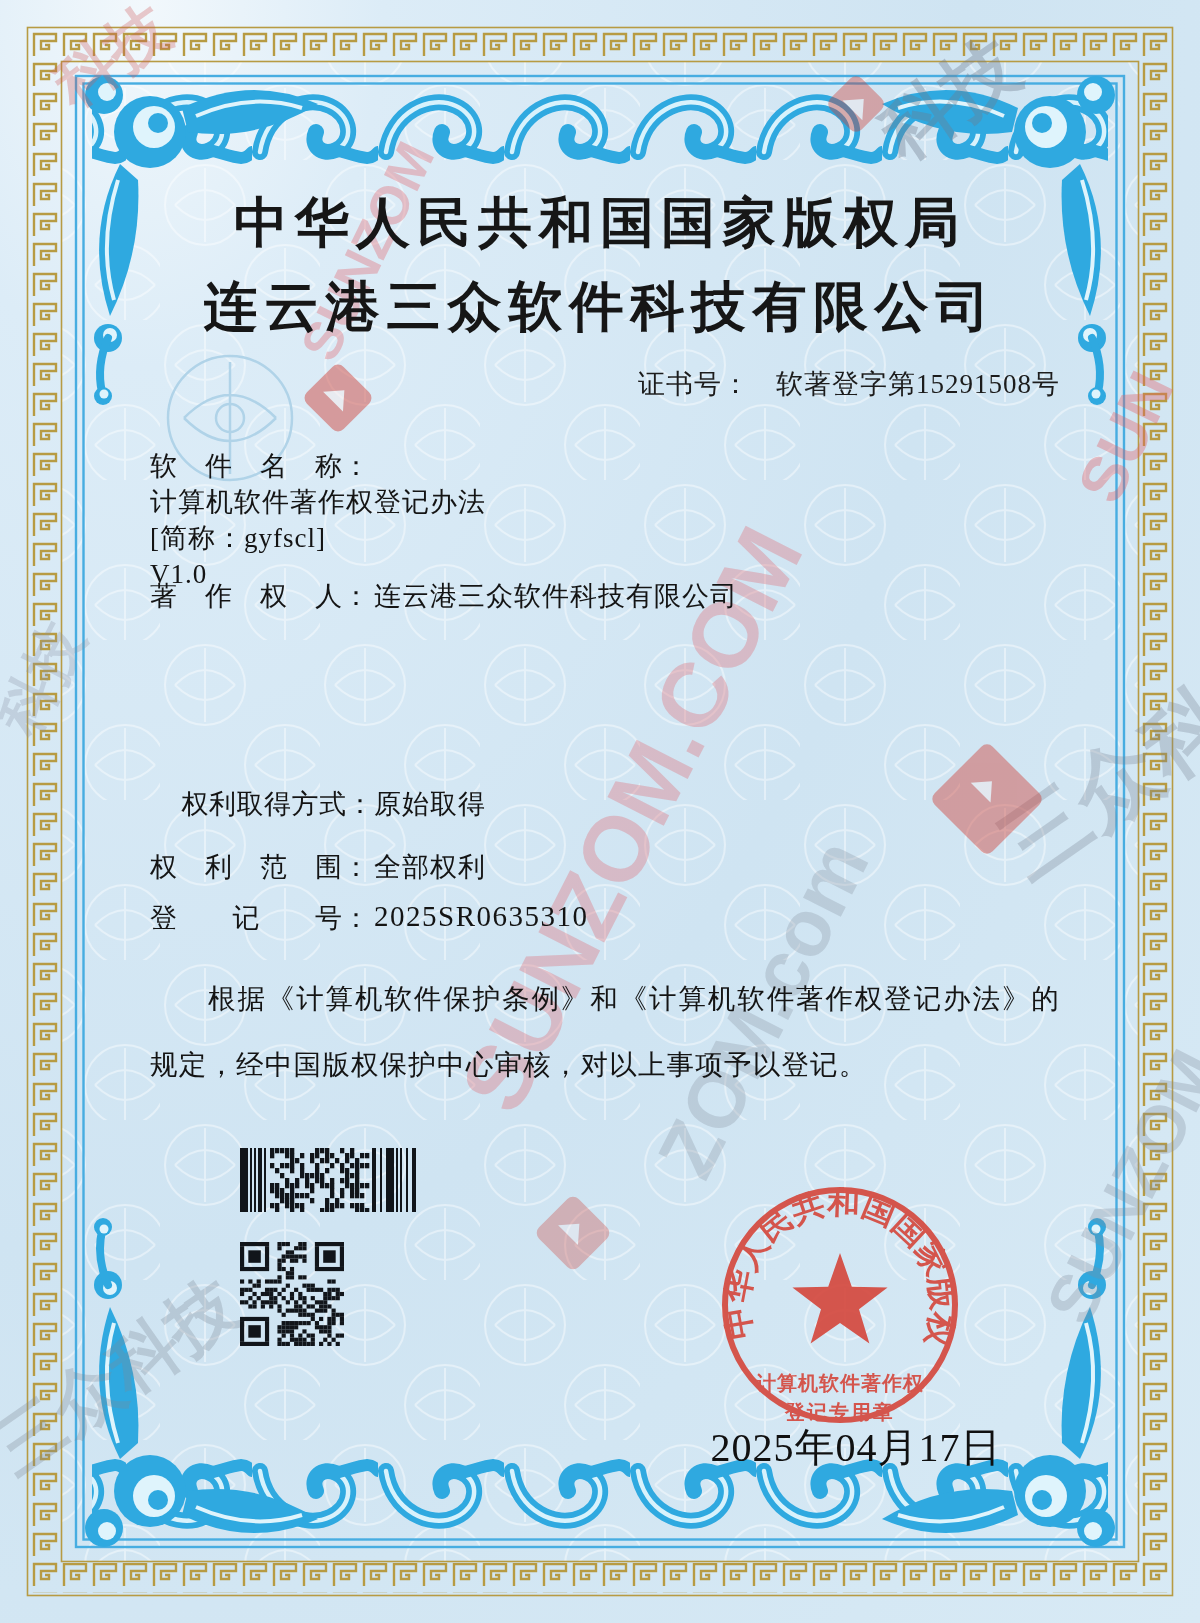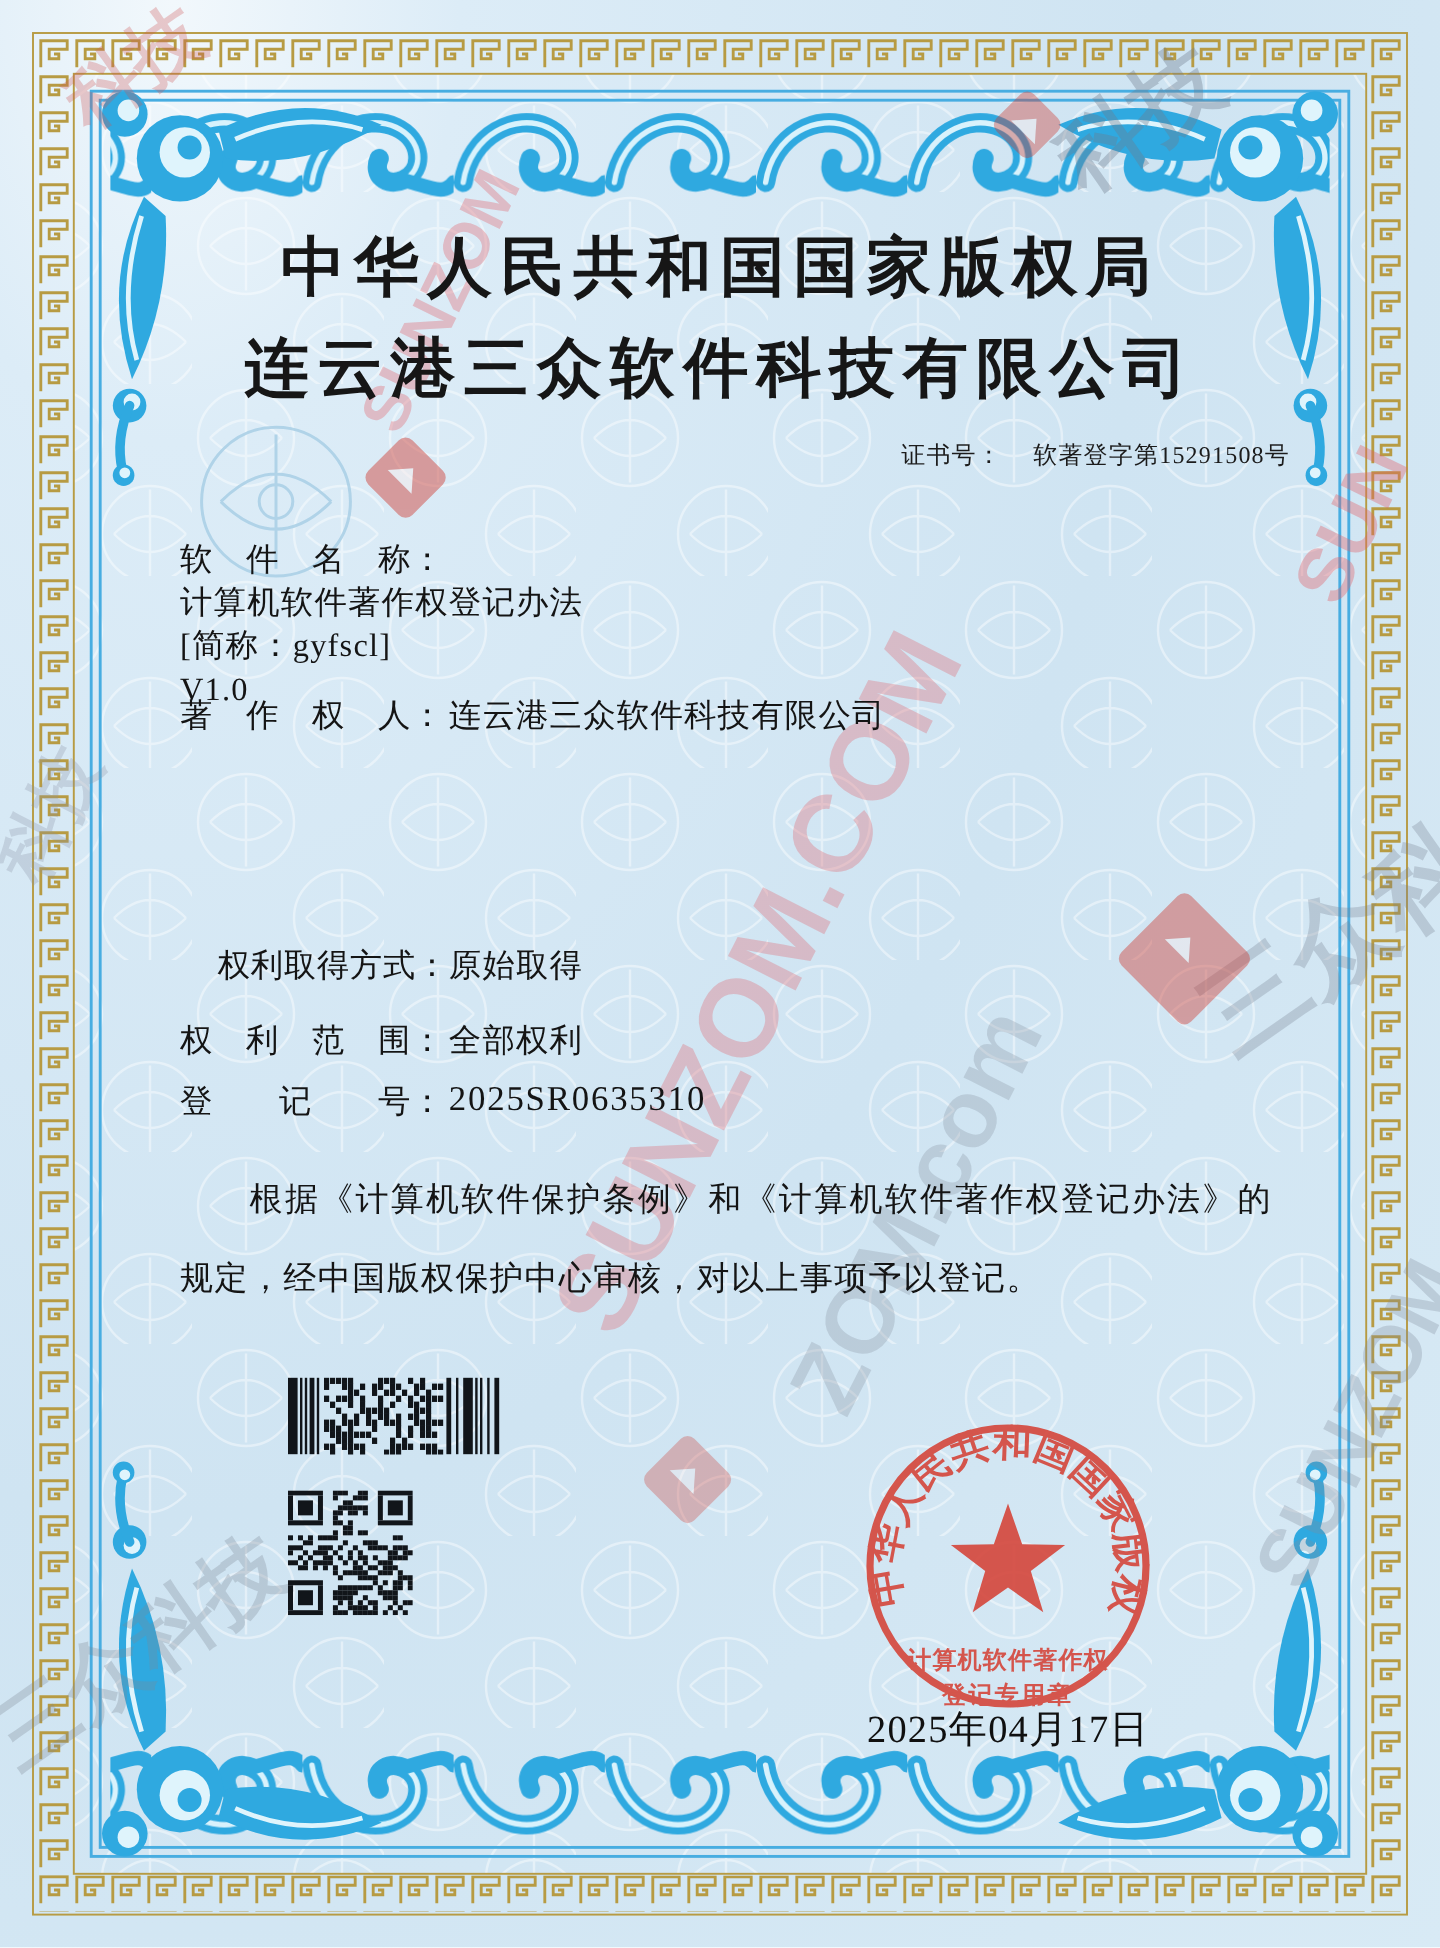--- a/index.html
+++ b/index.html
@@ -4,29 +4,29 @@
 <style>
   html,body{margin:0;padding:0;}
   body{font-family:"Liberation Serif","DejaVu Serif",serif;}
   .page{position:relative;width:1200px;height:1623px;overflow:hidden;
         background:radial-gradient(ellipse at 12% 0%, #f2f8fc 0%, #dcecf7 16%, #cfe4f2 55%, #d8eaf5 100%);}
   .abs{position:absolute;}
   .border-svg{left:0;top:0;pointer-events:none;}
   
   .title{left:0;width:1200px;text-align:center;color:#161616;font-weight:700;
          letter-spacing:7px;font-size:54px;line-height:1.15;white-space:nowrap;}
-  .cert-line{right:125px;top:366px;font-size:20px;color:#1c1c1c;letter-spacing:1px;}
+  .cert-line{right:140px;top:366px;font-size:27px;color:#1c1c1c;letter-spacing:1px;}
   .cert-line .gap{display:inline-block;width:26px;}
   .field-row{left:150px;display:flex;align-items:flex-start;color:#141414;font-size:27px;}
   .field-label{width:224px;flex:none;letter-spacing:0.5px;}
   .field-value{letter-spacing:1px;}
   .field-value .vline{line-height:36px;}
   .para{left:150px;top:966px;width:910px;font-size:27.5px;color:#141414;
         line-height:66px;letter-spacing:1.2px;text-indent:58px;text-align:justify;}
-  .date-line{left:682px;top:1420px;width:316px;text-align:center;font-size:32px;
+  .date-line{left:698px;top:1420px;width:316px;text-align:center;font-size:40px;
              color:#101010;letter-spacing:1px;}
   
   .wm{position:absolute;font-weight:700;white-space:nowrap;pointer-events:none;
       font-family:"Liberation Sans","DejaVu Sans",sans-serif;}
   .logo-diamond{position:absolute;transform:rotate(45deg);background:#cf3a30;border-radius:8px;pointer-events:none;}
   .logo-diamond::after{content:'';position:absolute;left:22%;top:30%;
       border-left:.28em solid transparent;border-right:.28em solid transparent;
       border-bottom:.32em solid #ffffff;font-size:50px;opacity:.9;}
   
   #barcode-svg rect,#qr-svg rect{fill:#11151a;}

